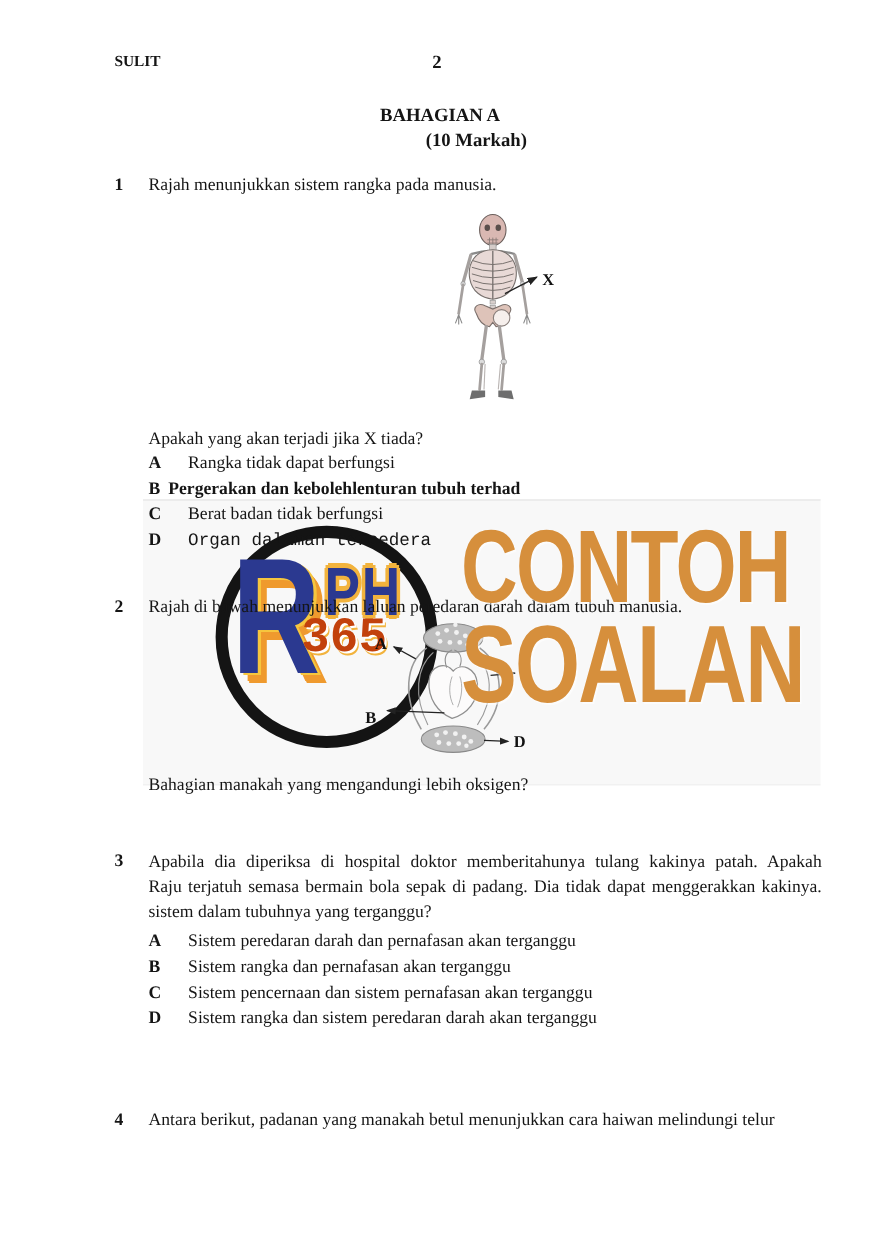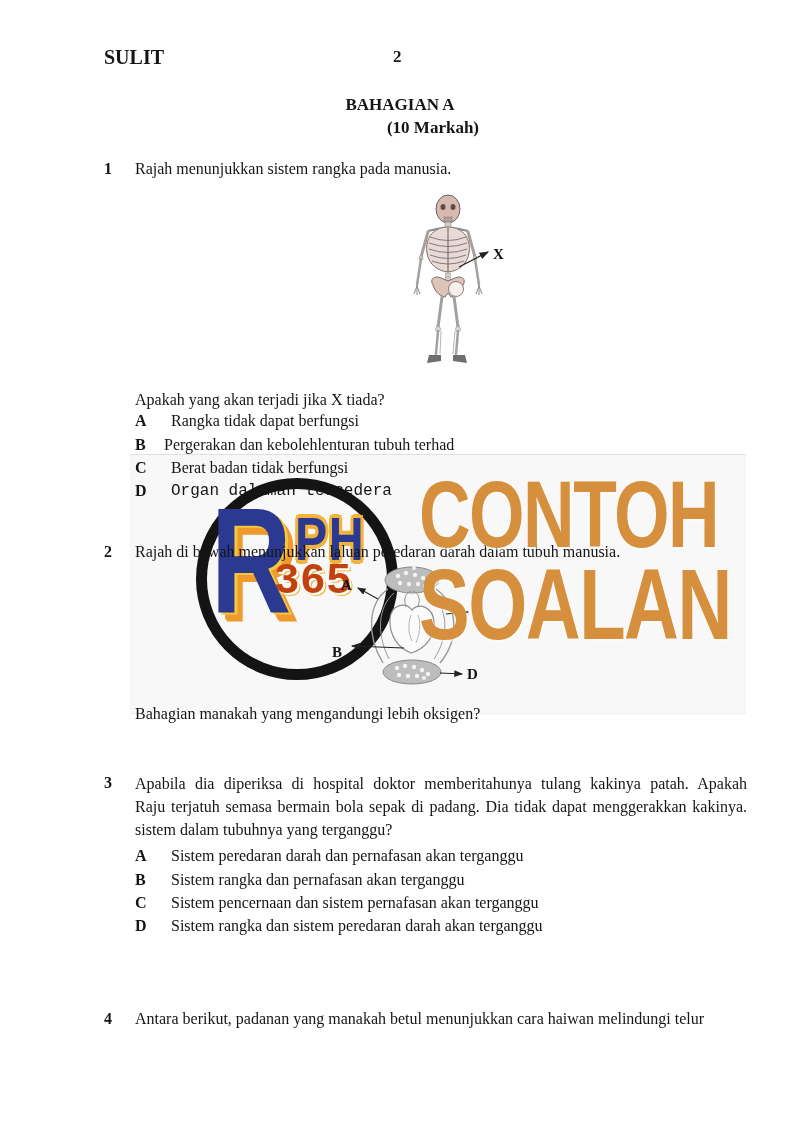--- a/index.html
+++ b/index.html
@@ -57,21 +57,21 @@
   .fig{z-index:3;}
   svg text{font-family:"Liberation Serif",serif;}
 </style>
 </head>
 <body>
 
 <div class="page">
 
   <div class="abs tint"></div>
 
-  <div class="abs txt bold" style="left:104px;top:46px;font-size:20px;">SULIT</div>
+  <div class="abs txt bold" style="left:104px;top:46px;font-size:14px;">SULIT</div>
   <div class="abs txt bold" style="left:393px;top:46px;font-size:17px;">2</div>
 
   <div class="abs txt bold center" style="left:0;top:94px;font-size:17px;">BAHAGIAN A</div>
   <div class="abs txt bold center" style="left:0;top:117px;font-size:17px;margin-left:33px;">(10 Markah)</div>
 
   <div class="abs txt bold" style="left:104px;top:158px;">1</div>
   <div class="abs txt" style="left:135px;top:158px;font-family:Liberation Serif, serif;">Rajah menunjukkan sistem rangka pada manusia.</div>
 
   <svg class="abs fig" style="left:383px;top:193px;" width="140" height="182" viewBox="0 0 140 182">
     <defs>
@@ -120,21 +120,21 @@
 
     <line x1="76" y1="74" x2="105" y2="59" stroke="#222" stroke-width="1.2" marker-end="url(#ah1)"></line>
     <text x="110" y="66" font-size="15" font-weight="bold" fill="#111">X</text>
   </svg>
 
   <div class="abs txt" style="left:135px;top:389px;">Apakah yang akan terjadi jika X tiada?</div>
 
   <div class="opt-letter" style="left:135px;top:412px;">A</div>
   <div class="opt-text" style="left:171px;top:412px;">Rangka tidak dapat berfungsi</div>
   <div class="opt-letter" style="left:135px;top:436px;">B</div>
-  <div class="opt-text" style="left:164px;top:436px;">Pergerakan dan kebolehlenturan tubuh terhad</div>
+  <div class="opt-text" style="left:153px;top:436px;font-weight:bold;">Pergerakan dan kebolehlenturan tubuh terhad</div>
   <div class="opt-letter" style="left:135px;top:459px;">C</div>
   <div class="opt-text" style="left:171px;top:459px;">Berat badan tidak berfungsi</div>
   <div class="opt-letter" style="left:135px;top:482px;">D</div>
   <div class="opt-text" style="left:171px;top:482px;font-family:Liberation Mono, monospace;">Organ dalaman tercedera</div>
 
   <div class="abs txt bold" style="left:104px;top:541px;">2</div>
   <div class="abs txt" style="left:135px;top:541px;">Rajah di bawah menunjukkan laluan peredaran darah dalam tubuh manusia.</div>
 
   <svg class="abs fig" style="left:328px;top:553px;" width="170" height="145" viewBox="0 0 170 145">
     <defs>

